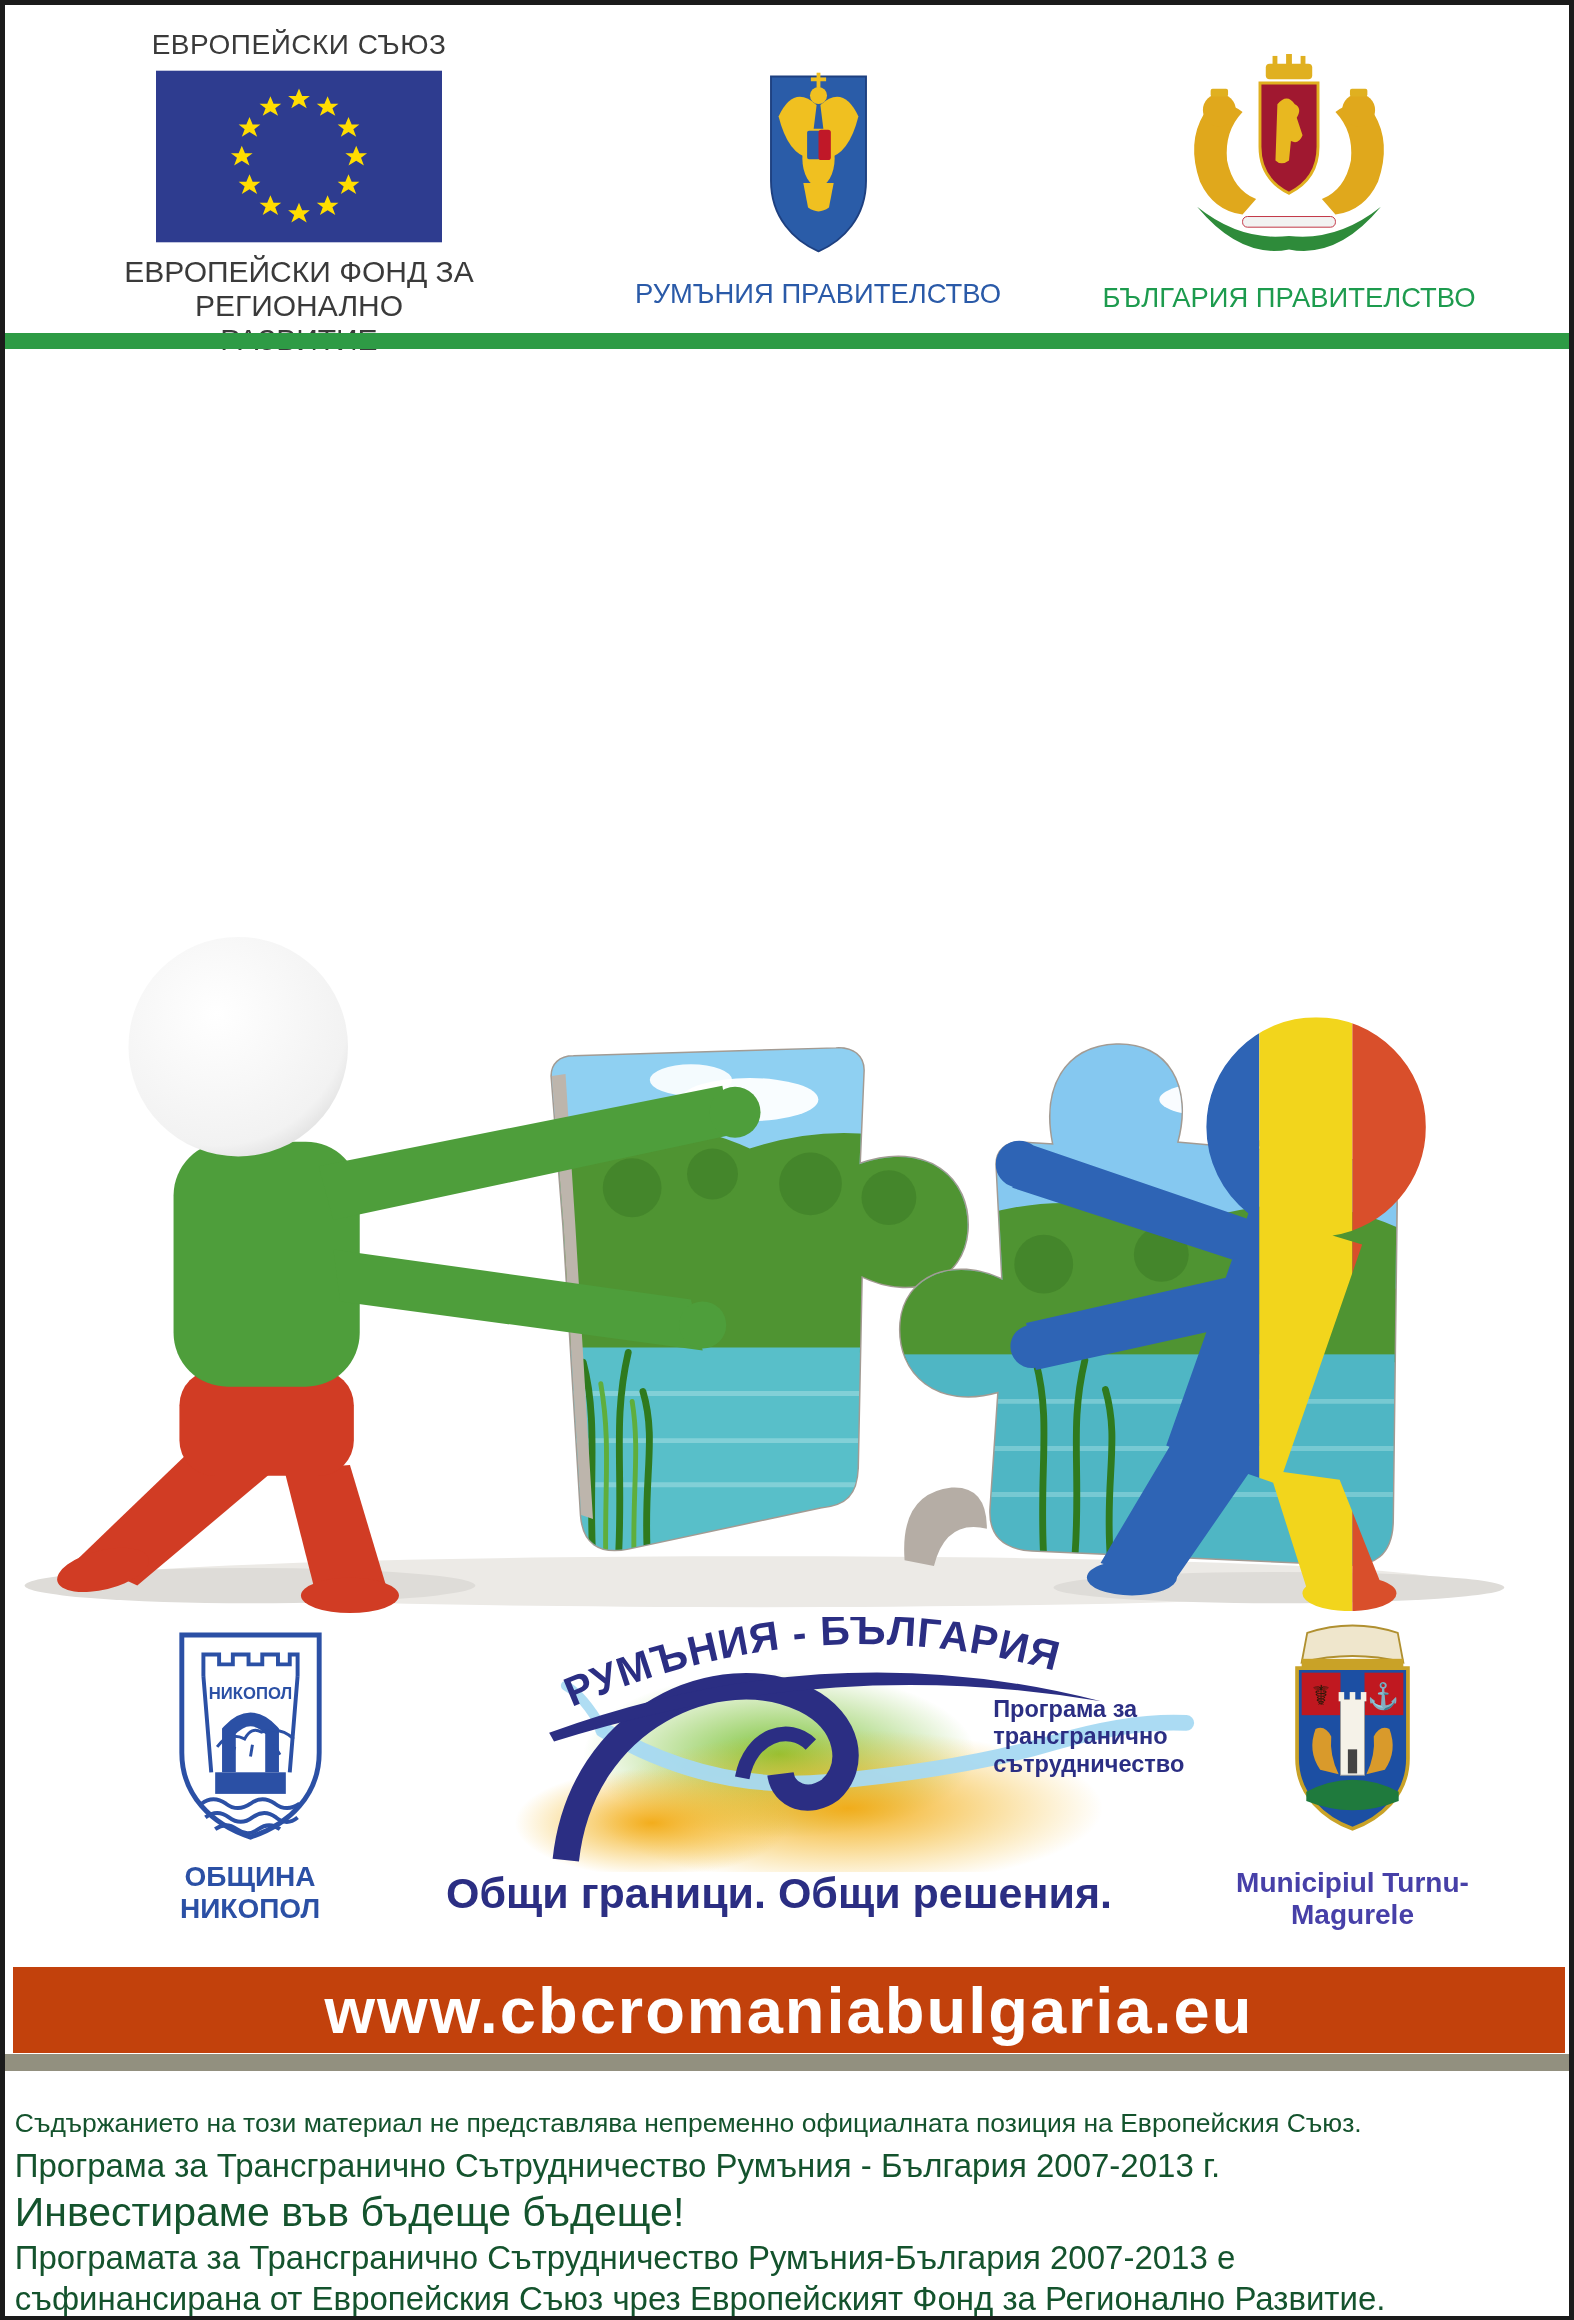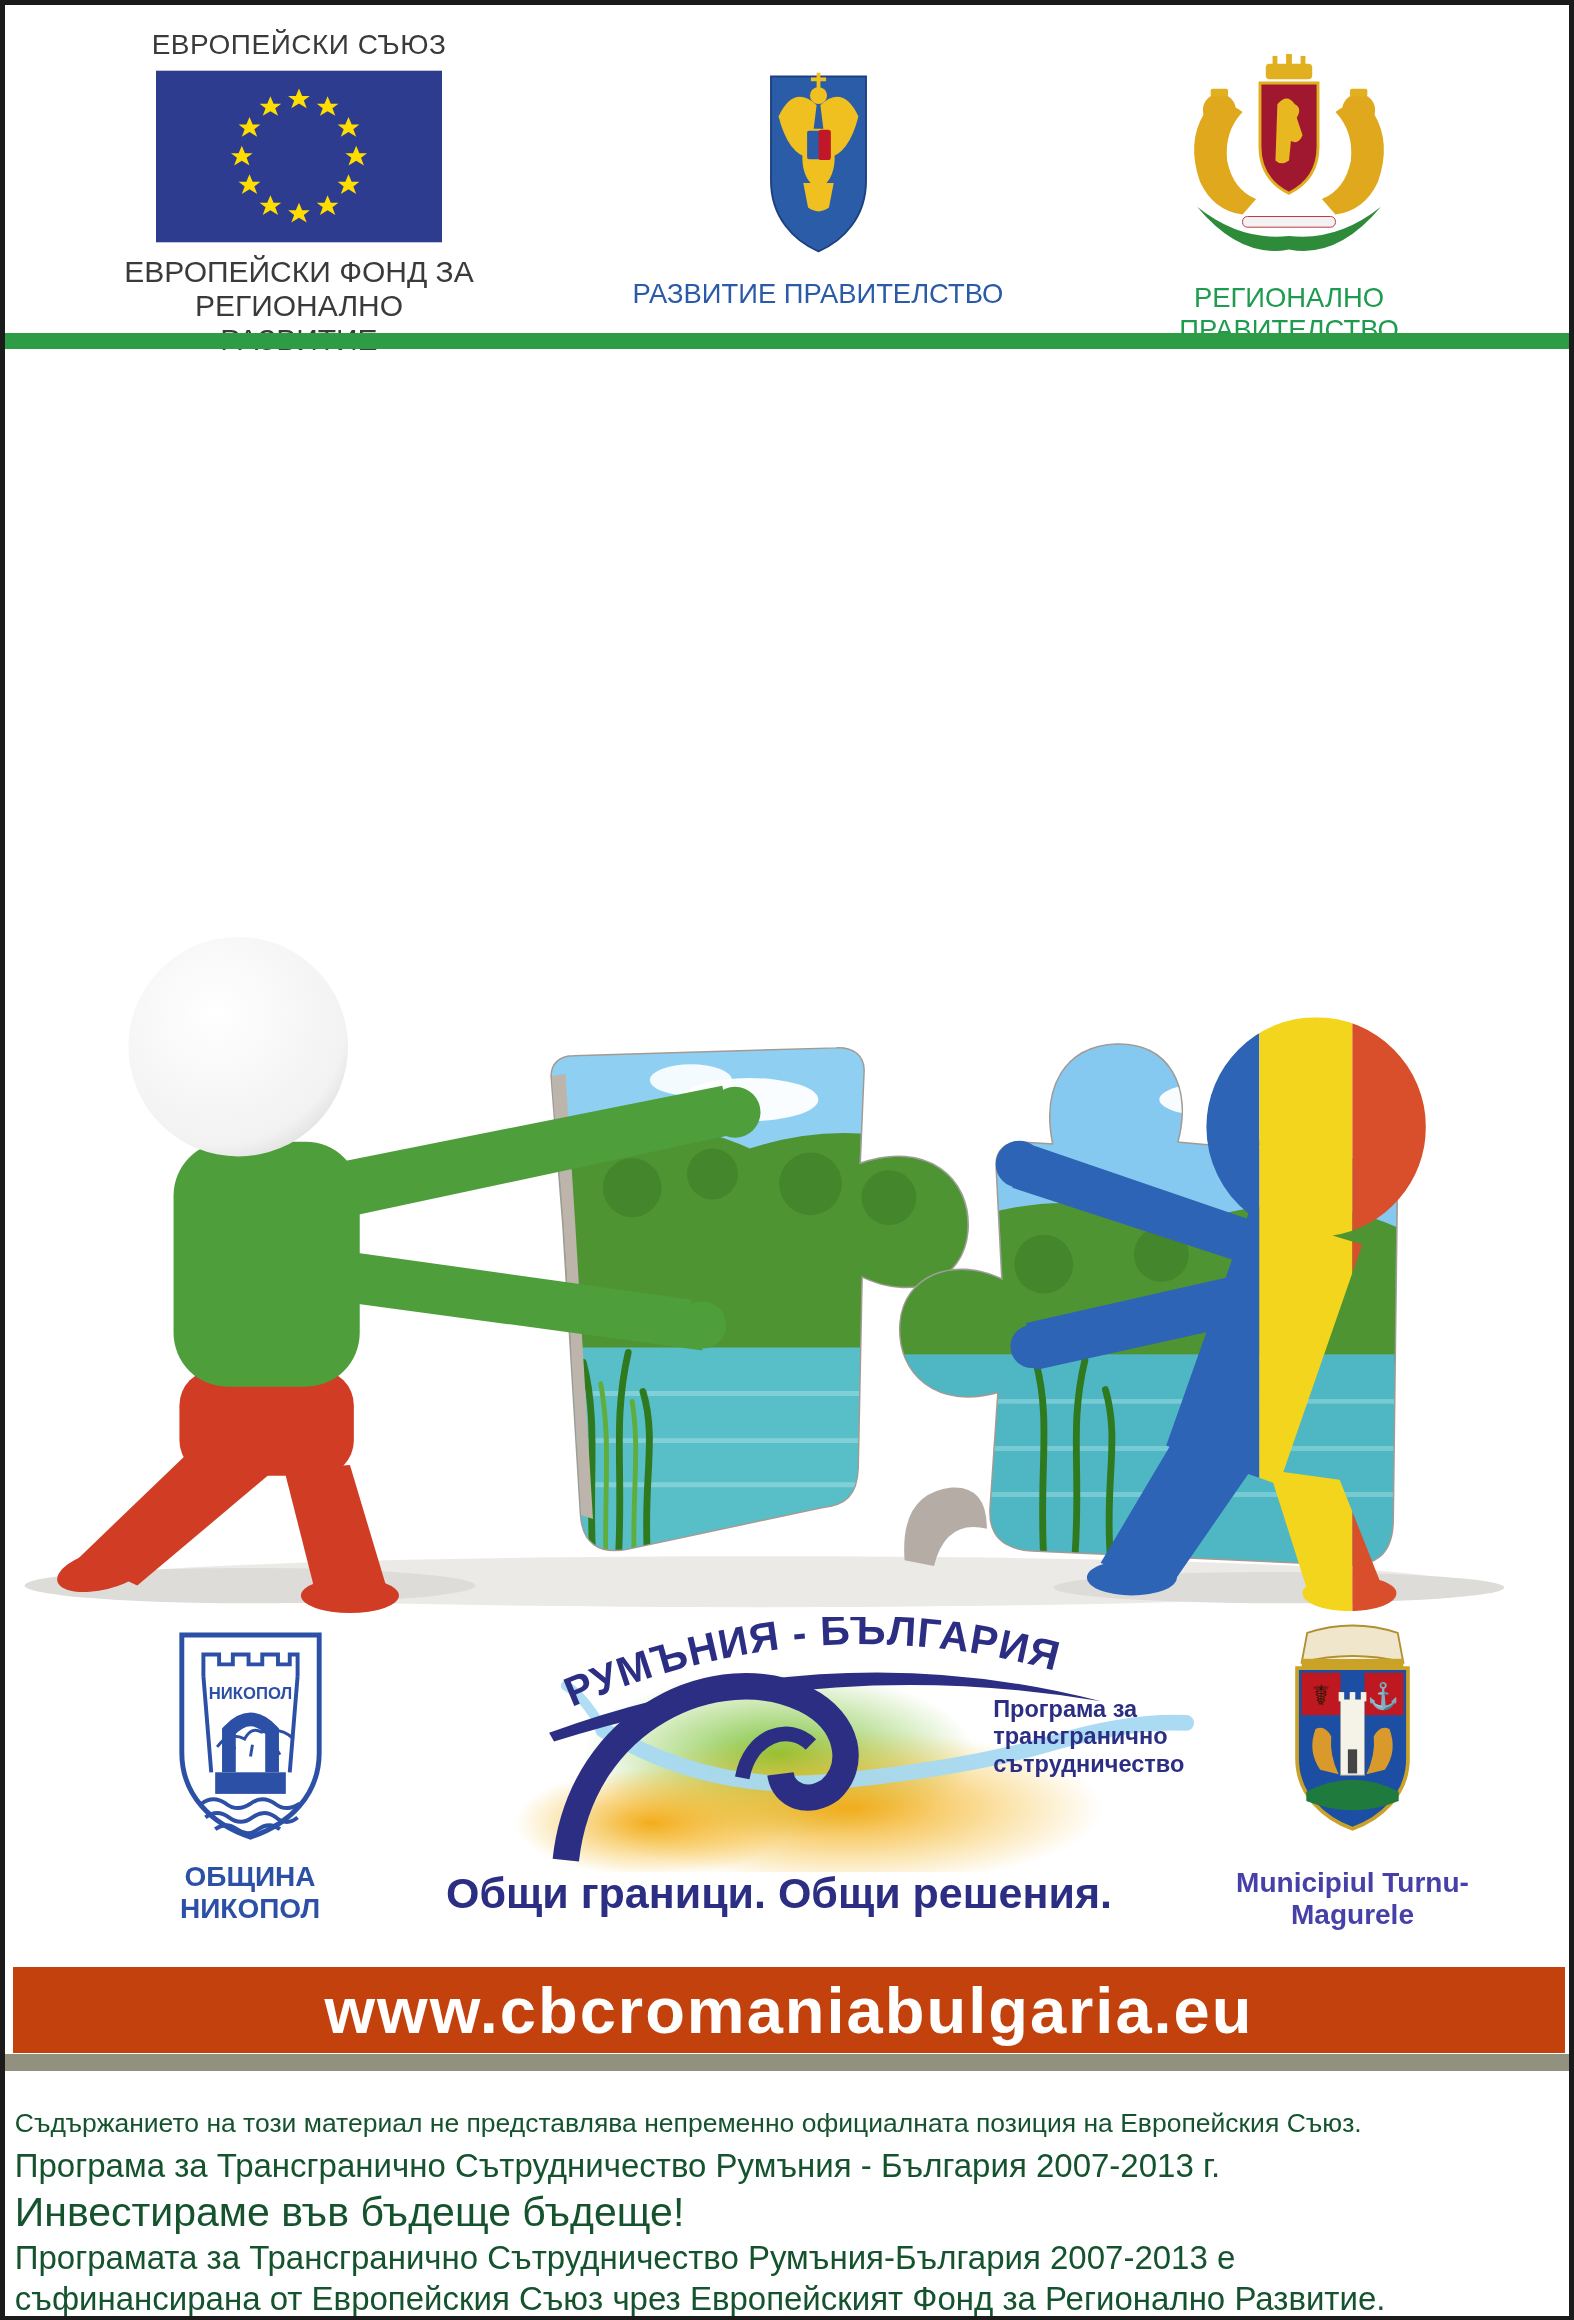--- a/index.html
+++ b/index.html
@@ -83,41 +83,41 @@
       <path d="M28,52 Q44,18 68,40 L61,96 Q38,92 28,52 Z" fill="#f0c020"></path>
       <path d="M112,52 Q96,18 72,40 L79,96 Q102,92 112,52 Z" fill="#f0c020"></path>
       <ellipse cx="70" cy="96" rx="17" ry="30" fill="#f0c020"></ellipse>
       <path d="M54,122 L86,122 L81,148 Q70,156 59,148 Z" fill="#f0c020"></path>
       <circle cx="70" cy="30" r="9" fill="#f0c020"></circle>
       <rect x="68" y="6" width="4" height="16" fill="#f0c020"></rect>
       <rect x="62" y="11" width="16" height="4" fill="#f0c020"></rect>
       <rect x="57" y="66" width="26" height="32" rx="3" fill="#2a5ca8" stroke="#f0c020" stroke-width="2"></rect>
       <rect x="70" y="66" width="13" height="32" rx="3" fill="#c01828"></rect>
     </svg>
-    <div class="gov-caption-ro">РАЗВИТИЕ ПРАВИТЕЛСТВО</div>
+    <div class="gov-caption-ro">РУМЪНИЯ ПРАВИТЕЛСТВО</div>
   </div>
 
   <div class="logo-block" style="left:1083px;top:49px;width:402px;">
     <svg width="216" height="208" viewBox="0 0 220 215">
       <rect x="86" y="10" width="48" height="16" rx="4" fill="#e0b020"></rect>
       <rect x="93" y="2" width="5" height="10" fill="#e0b020"></rect>
         <rect x="107" y="0" width="6" height="12" fill="#e0b020"></rect>
         <rect x="122" y="2" width="5" height="10" fill="#e0b020"></rect>
       <path d="M22,62 Q4,92 18,132 Q32,162 62,166 L76,150 Q52,140 46,110 Q43,80 62,60 Q42,44 22,62 Z" fill="#e0a81c"></path>
       <path d="M198,62 Q216,92 202,132 Q188,162 158,166 L144,150 Q168,140 174,110 Q177,80 158,60 Q178,44 198,62 Z" fill="#e0a81c"></path>
       <circle cx="38" cy="58" r="17" fill="#e0a81c"></circle>
       <circle cx="182" cy="58" r="17" fill="#e0a81c"></circle>
       <rect x="29" y="36" width="18" height="8" rx="2" fill="#e0b020"></rect>
       <rect x="173" y="36" width="18" height="8" rx="2" fill="#e0b020"></rect>
       <path d="M80,30 H140 V96 C140,122 126,136 110,144 C94,136 80,122 80,96 Z" fill="#a01830" stroke="#e0b020" stroke-width="3"></path>
       <path d="M98,52 q10,-12 18,0 q8,4 2,14 l6,18 q-4,10 -12,6 l-2,20 q-8,6 -14,0 Z" fill="#e8b820"></path>
       <path d="M15,158 Q60,194 110,188 Q160,194 205,158 Q160,212 110,202 Q60,212 15,158 Z" fill="#2e8b3a"></path>
       <rect x="62" y="168" width="96" height="11" rx="5" fill="#f2f2f2" stroke="#c03040" stroke-width="1"></rect>
     </svg>
-    <div class="gov-caption-bg">РЕГИОНАЛНО ПРАВИТЕЛСТВО</div>
+    <div class="gov-caption-bg">БЪЛГАРИЯ ПРАВИТЕЛСТВО</div>
   </div>
 
   <div class="stripe-green"></div>
 
 
   <svg class="abs" style="left:0;top:926px;" width="1562" height="686" viewBox="0 0 1594 700">
     <defs>
       <radialGradient id="headGrad" cx="40%" cy="35%" r="75%">
         <stop offset="0%" stop-color="#ffffff"></stop>
           <stop offset="80%" stop-color="#f2f2f2"></stop>

